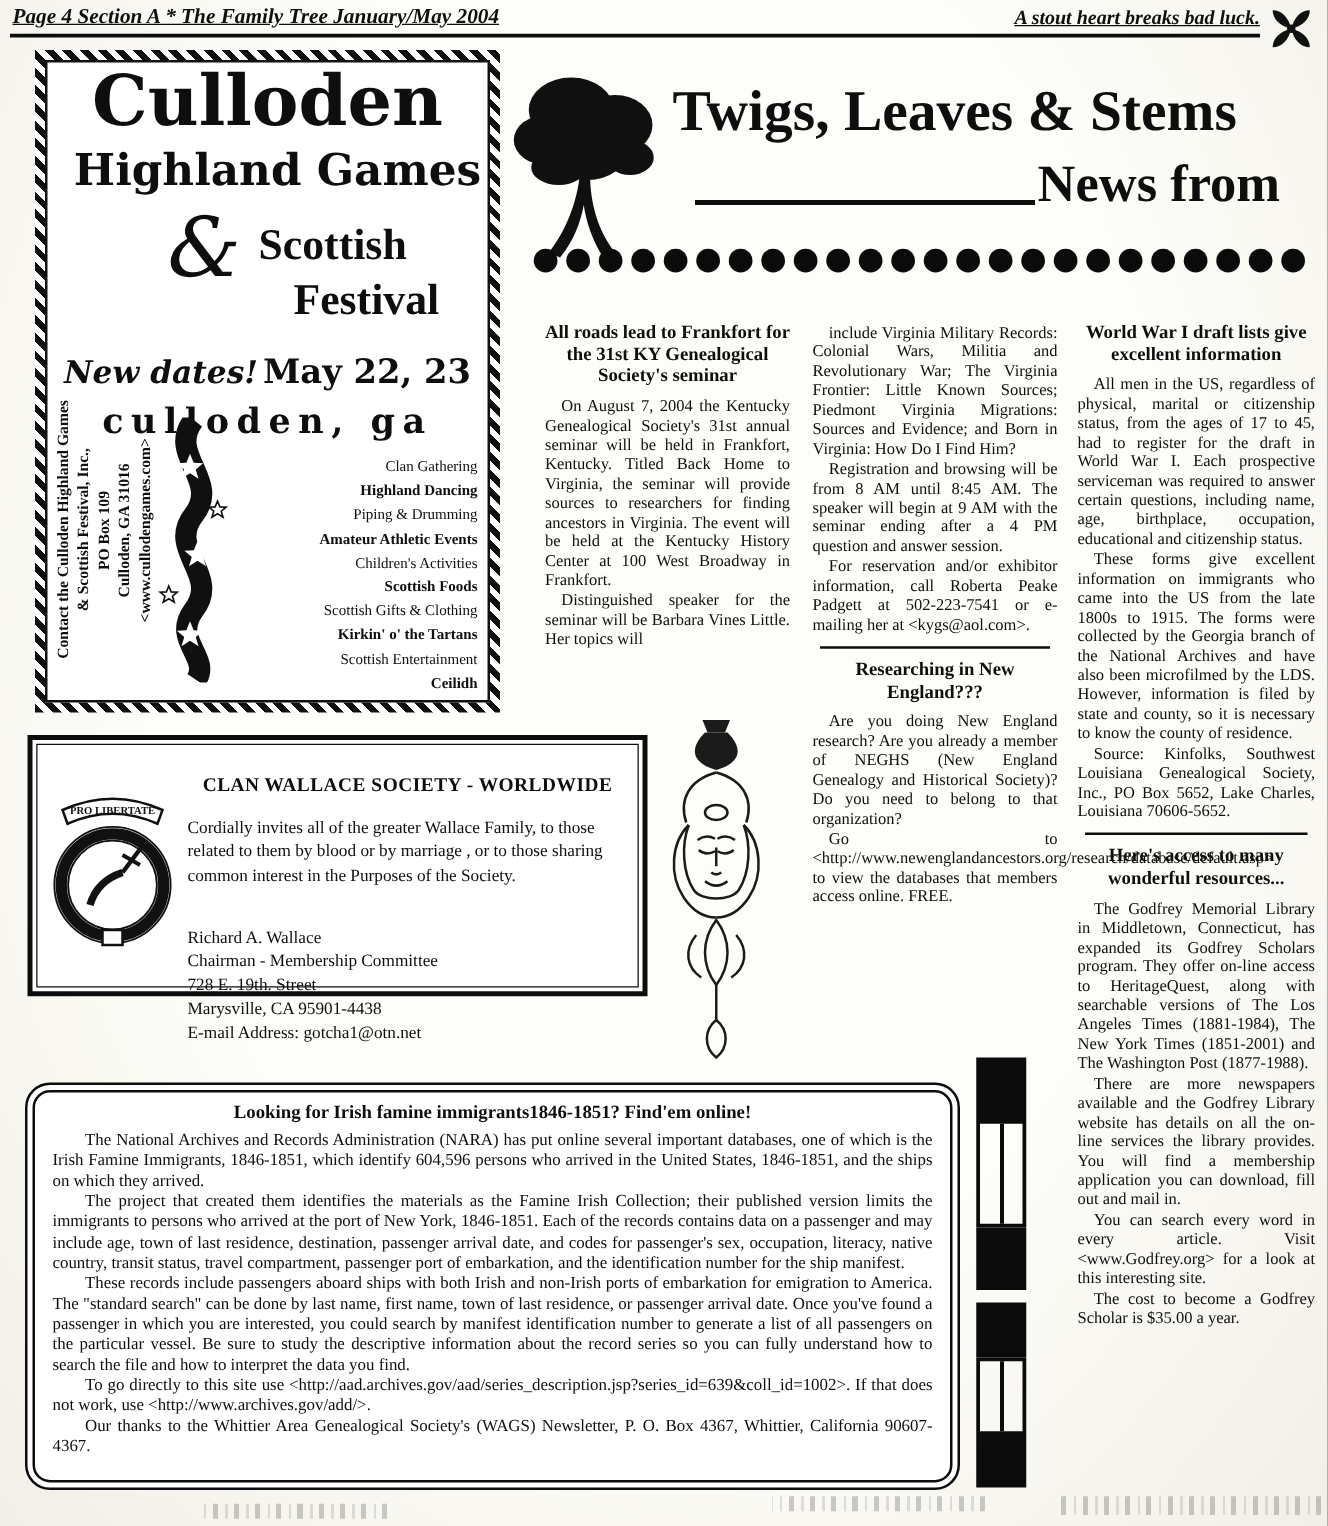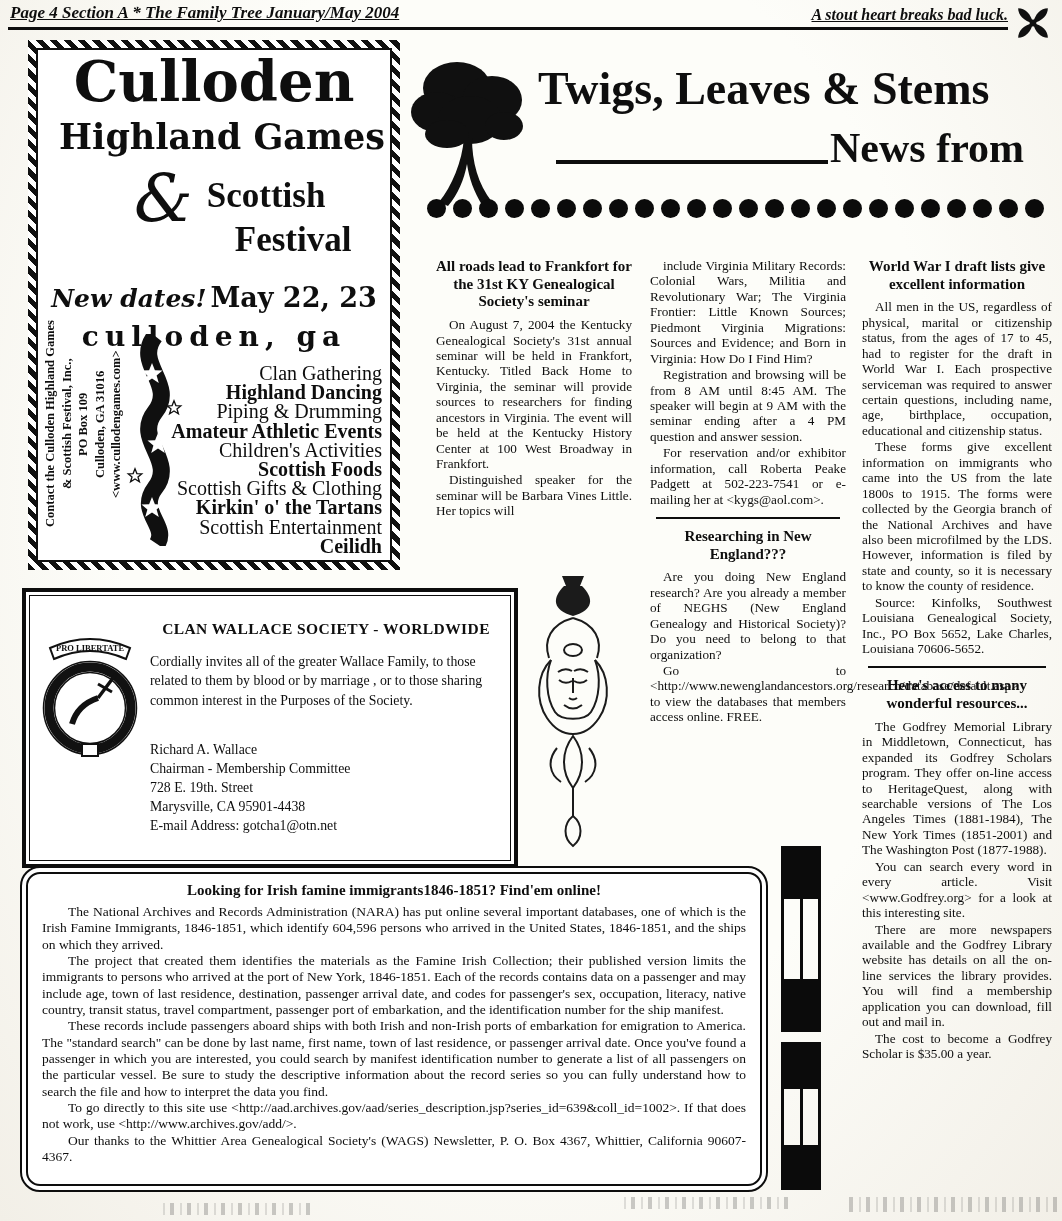--- a/index.html
+++ b/index.html
@@ -33,42 +33,42 @@
   .c-script { font-family:"DejaVu Serif",serif; font-style:italic; font-weight:bold; font-size:25px; }
   .c-dates { font-weight:bold; font-size:27px; font-family:"DejaVu Serif",serif; }
   .c-location { position:absolute; top:270px; left:0; right:0; text-align:center;
     font-family:"DejaVu Serif",serif; font-weight:bold; font-size:28px; letter-spacing:6px; }
   .c-contact { position:absolute; left:4px; top:244px; height:260px;
     writing-mode:vertical-rl; transform:rotate(180deg);
     font-size:12.5px; font-weight:bold; line-height:1.32; text-align:center; }
   .c-contact div { white-space:nowrap; }
   .c-ribbon { position:absolute; left:86px; top:284px; }
   .c-events { position:absolute; right:8px; top:314px; width:212px; text-align:right;
-    font-size:20px; line-height:19.2px; }
+    font-size:12px; line-height:19.2px; }
   .c-events div:nth-child(even) { font-weight:bold; }
 
   
   .tree { position:absolute; left:402px; top:50px; }
   .m-title { position:absolute; left:538px; top:62px; font-size:46px; font-weight:bold; white-space:nowrap; }
   .m-rule { position:absolute; left:556px; top:160px; width:272px; height:4px; background:#0d0d0d; }
   .m-sub { position:absolute; left:830px; top:124px; font-size:42px; font-weight:bold; white-space:nowrap; }
   .dots-row { position:absolute; left:427px; top:199px; display:flex; gap:7px; }
   .dot { width:19px; height:19px; border-radius:50%; background:#0b0b0b; flex:0 0 auto; }
 
   
   .col { position:absolute; top:258px; font-size:13.2px; line-height:1.17; text-align:justify; }
   .col1 { left:436px; width:196px; }
   .col2 { left:650px; width:196px; }
   .col3 { left:862px; width:190px; }
   .col-heading { font-weight:bold; text-align:center; font-size:15px; line-height:1.18; margin:0 0 6px; text-indent:0; }
   .article p { margin:0 0 1px; text-indent:13px; }
   .divider { border:none; border-top:2px solid #0d0d0d; margin:10px 6px 9px; }
 
   
-  .wallace { position:absolute; left:22px; top:588px; width:496px; height:280px;
+  .wallace { position:absolute; left:22px; top:588px; width:496px; height:209px;
     border:4px solid #0d0d0d; padding:3px; background:#fff; }
   .wallace-inner { position:relative; width:100%; height:100%; border:1.5px solid #0d0d0d; }
   .w-title { position:absolute; left:112px; top:24px; width:368px; text-align:center;
     font-weight:bold; font-size:15.5px; letter-spacing:.4px; }
   .w-crest { position:absolute; left:10px; top:32px; }
   .w-body { position:absolute; left:120px; top:56px; width:356px; font-size:13.8px; line-height:1.4; }
   .w-contact { position:absolute; left:120px; top:144px; font-size:13.8px; line-height:1.38; }
 
   
   .face-ornament { position:absolute; left:514px; top:572px; }
@@ -236,22 +236,22 @@
     <p class="col-heading">World War I draft lists give excellent information</p>
     <div class="article">
         <p>All men in the US, regardless of physical, marital or citizenship status, from the ages of 17 to 45, had to register for the draft in World War I.  Each prospective serviceman was required to answer certain questions, including name, age, birthplace, occupation, educational and citizenship status.</p>
         <p>These forms give excellent information on immigrants who came into the US from the late 1800s to 1915.  The forms were collected by the Georgia branch of the National Archives and have also been microfilmed by the LDS.  However, information is filed by state and county, so it is necessary to know the county of residence.</p>
         <p>Source:  Kinfolks, Southwest Louisiana Genealogical Society, Inc., PO Box 5652, Lake Charles, Louisiana 70606-5652.</p>
       </div>
     <hr class="divider">
     <p class="col-heading">Here's access to many wonderful resources...</p>
     <div class="article">
         <p>The Godfrey Memorial Library in Middletown, Connecticut, has expanded its Godfrey Scholars program.  They offer on-line access to HeritageQuest, along with searchable versions of The Los Angeles Times (1881-1984), The New York Times (1851-2001) and The Washington Post (1877-1988).</p>
+        <p>There are more newspapers available and the Godfrey Library website has details on all the on-line services the library provides. You will find a membership application you can download, fill out and mail in.</p>
         <p>You can search every word in every article.  Visit &lt;www.Godfrey.org&gt; for a look at this interesting site.</p>
-        <p>There are more newspapers available and the Godfrey Library website has details on all the on-line services the library provides. You will find a membership application you can download, fill out and mail in.</p>
         <p>The cost to become a Godfrey Scholar is $35.00 a year.</p>
       </div>
   </div>
 
   <div class="wallace">
     <div class="wallace-inner">
       <div class="w-title">CLAN WALLACE SOCIETY - WORLDWIDE</div>
       <div class="w-crest">
         <svg width="100" height="135" viewBox="0 0 100 135">
           <path d="M10 20 Q50 2 90 20 L86 31 Q50 15 14 31 Z" fill="#ffffff" stroke="#111" stroke-width="2"></path>

